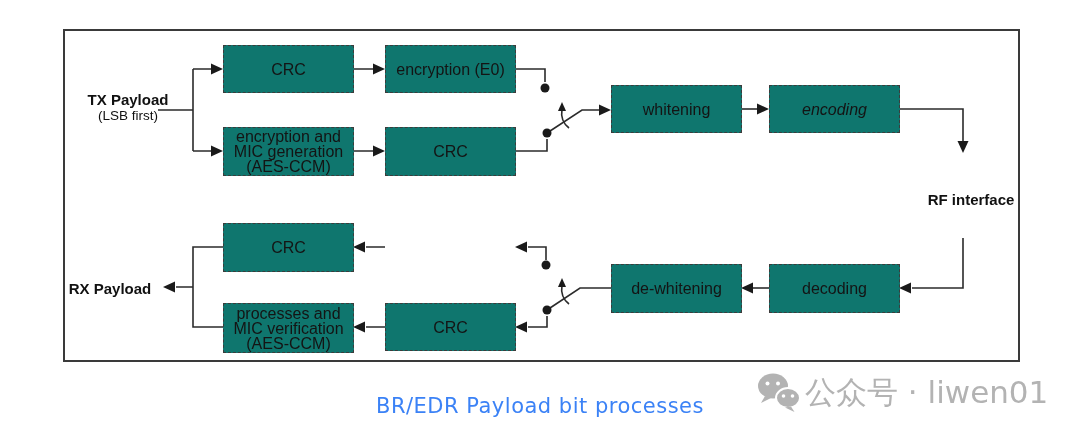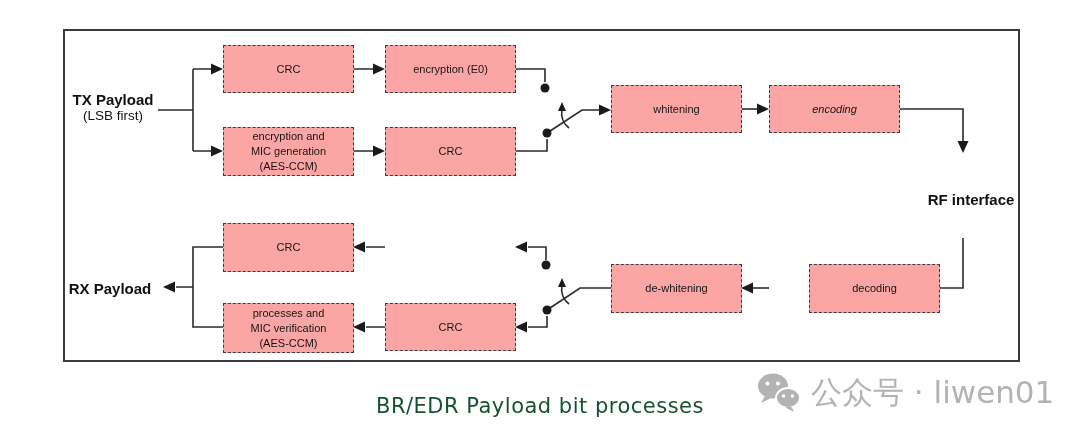--- a/index.html
+++ b/index.html
@@ -3,31 +3,31 @@
 <meta charset="utf-8">
 <style>
   html,body{margin:0;padding:0;background:#ffffff;}
   body{width:1080px;height:439px;overflow:hidden;}
   .stage{position:relative;width:1080px;height:439px;background:#ffffff;
          font-family:"Liberation Sans",sans-serif;}
   .frame{position:absolute;left:63px;top:29px;width:957px;height:333px;
          border:2px solid #3a3a3a;box-sizing:border-box;background:#ffffff;}
   .wires{position:absolute;left:0;top:0;width:1080px;height:439px;pointer-events:none;}
   .box{position:absolute;box-sizing:border-box;border:1.5px dashed #3c3c3c;
-       background:#fca5a5;display:flex;align-items:center;justify-content:center;
-       text-align:center;font-size:11px;line-height:15px;color:#141414;
+       background:#0f766e;display:flex;align-items:center;justify-content:center;
+       text-align:center;font-size:16px;line-height:15px;color:#141414;
        white-space:pre-line;}
   .side-label{position:absolute;text-align:center;color:#111111;font-weight:bold;
               font-size:15px;line-height:17px;}
   .sub-label{font-weight:normal;font-size:13.5px;line-height:15px;}
   .caption{position:absolute;left:0;right:0;top:394px;text-align:center;
-           font-size:21px;letter-spacing:0.5px;color:#14532d;
+           font-size:21px;letter-spacing:0.5px;color:#3b82f6;
            font-family:"DejaVu Sans",sans-serif;}
   .watermark{position:absolute;left:756px;top:372px;display:flex;
-             align-items:center;gap:9px;}
+             align-items:center;gap:3px;}
   .watermark-text{font-size:31px;color:#b3b3b3;font-family:"DejaVu Sans",sans-serif;}
 </style>
 </head>
 <body>
 
 <div class="stage">
 
   <div class="frame"></div>
 
   <svg class="wires" viewBox="0 0 1080 439" xmlns="http://www.w3.org/2000/svg">
@@ -97,23 +97,23 @@
   <div class="box" style="left:385px;top:127px;width:131px;height:49px;">CRC</div>
   <div class="box" style="left:611px;top:85px;width:131px;height:48px;">whitening</div>
   <div class="box" style="left:769px;top:85px;width:131px;height:48px;font-style:italic;">encoding</div>
 
   <div class="box" style="left:223px;top:223px;width:131px;height:49px;">CRC</div>
   <div class="box" style="left:223px;top:303px;width:131px;height:50px;">processes and
 MIC verification
 (AES-CCM)</div>
   <div class="box" style="left:385px;top:303px;width:131px;height:48px;">CRC</div>
   <div class="box" style="left:611px;top:264px;width:131px;height:49px;">de-whitening</div>
-  <div class="box" style="left:769px;top:264px;width:131px;height:49px;margin-left:40px;">decoding</div>
+  <div class="box" style="left:769px;top:264px;width:131px;height:49px;">decoding</div>
 
-  <div class="side-label" style="left:63px;top:91px;width:100px;">
+  <div class="side-label" style="left:63px;top:91px;width:100px;padding-left:15px;">
     <div>TX Payload</div>
     <div class="sub-label">(LSB first)</div>
   </div>
   <div class="side-label" style="left:60px;top:280px;width:100px;">RX Payload</div>
   <div class="side-label" style="left:921px;top:191px;width:100px;">RF interface</div>
 
   <div class="caption">BR/EDR Payload bit processes</div>
 
   <div class="watermark">
     <svg width="46" height="42" viewBox="0 0 46 42" xmlns="http://www.w3.org/2000/svg">

